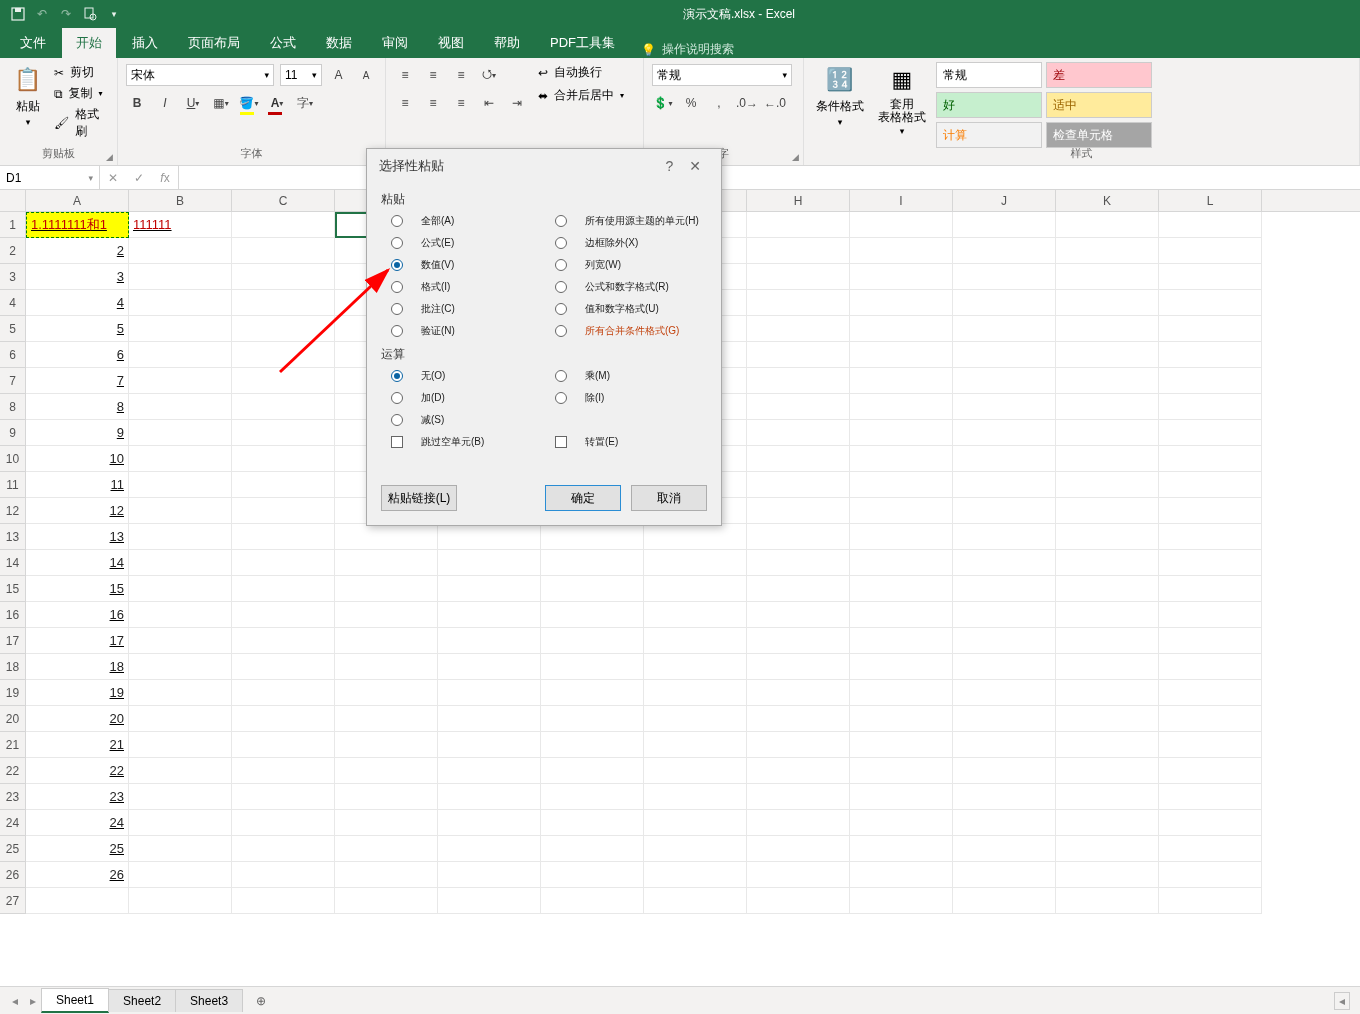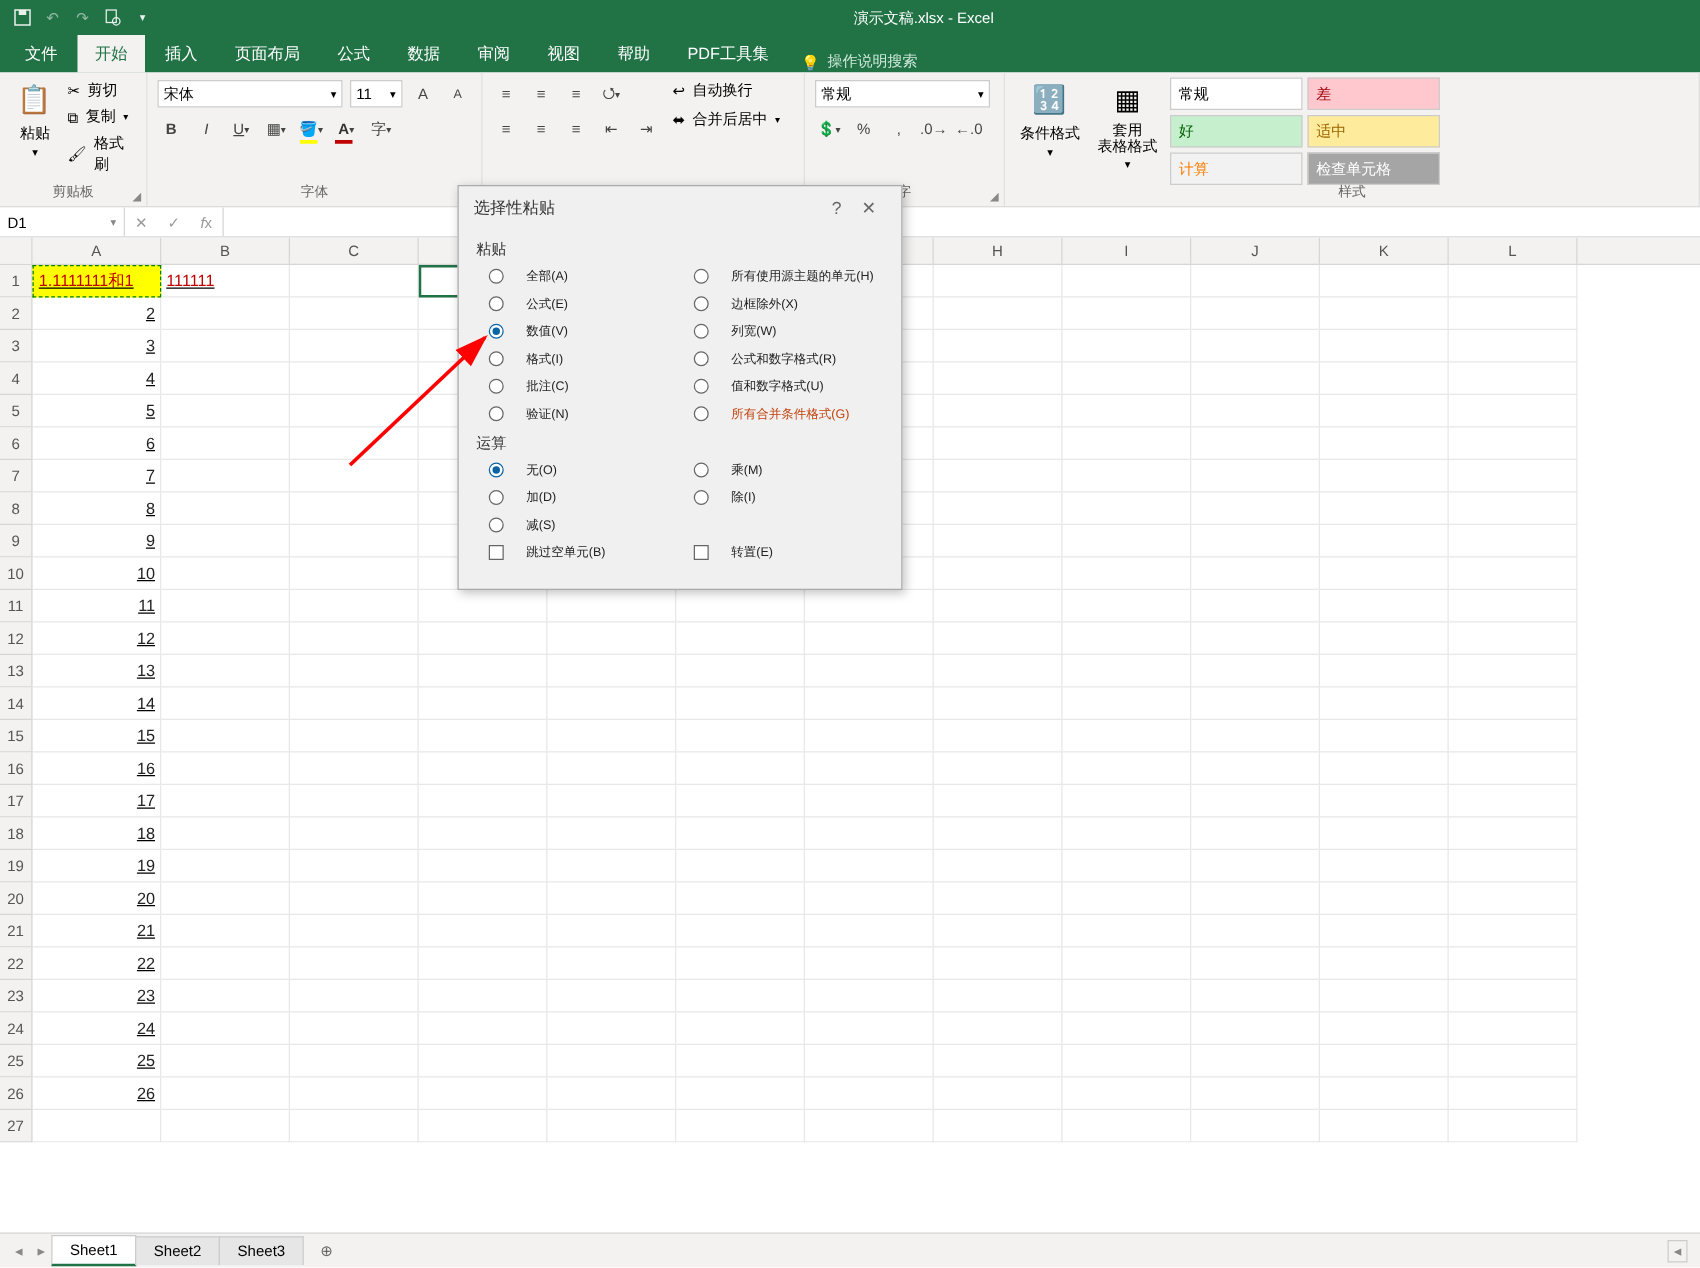--- a/index.html
+++ b/index.html
@@ -765,20 +765,26 @@
       <label class="check-item">
           <span class="checkbox"></span>
           <span>跳过空单元(B)</span>
         </label>
       <label class="check-item">
           <span class="checkbox"></span>
           <span>转置(E)</span>
         </label>
     </div>
   </div>
+  <div class="dlg-btns">
+    <button class="dlg-btn">粘贴链接(L)</button>
+    <div class="spacer"></div>
+    <button class="dlg-btn primary">确定</button>
+    <button class="dlg-btn">取消</button>
+  </div>
 </div>
 
 <svg class="arrow" style="left:270px;top:252px" width="140" height="130">
   <defs>
       <marker id="ah" markerWidth="10" markerHeight="10" refX="8" refY="3" orient="auto">
         <path d="M0,0 L0,6 L9,3 z" fill="#ff0000"></path>
       </marker>
     </defs>
   <line x1="10" y1="120" x2="118" y2="18" stroke="#ff0000" stroke-width="3" marker-end="url(#ah)"></line>
 </svg>

